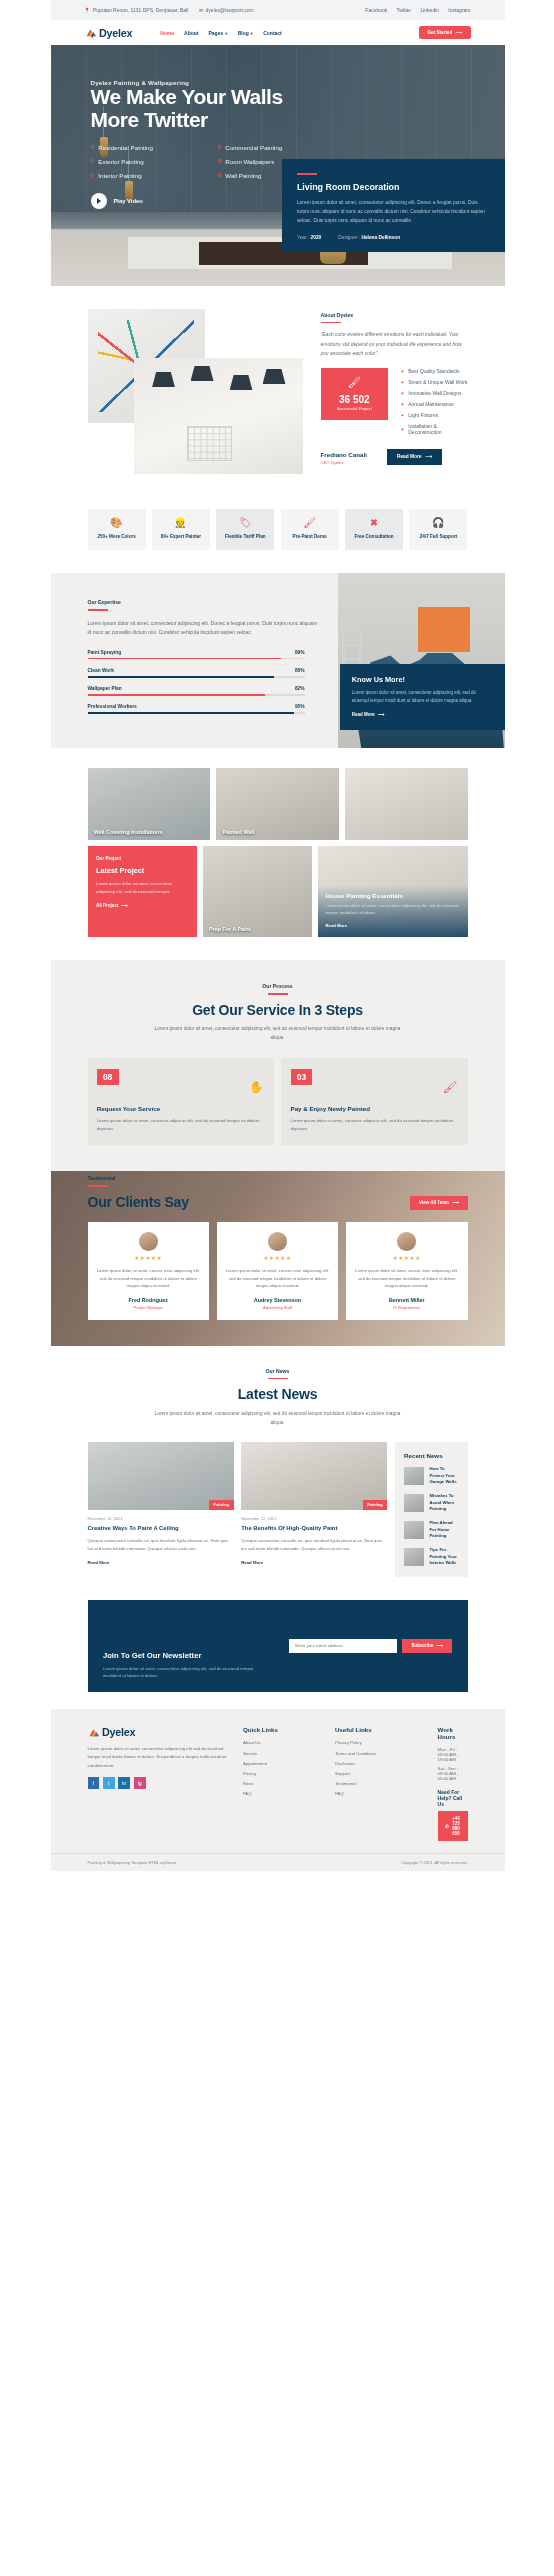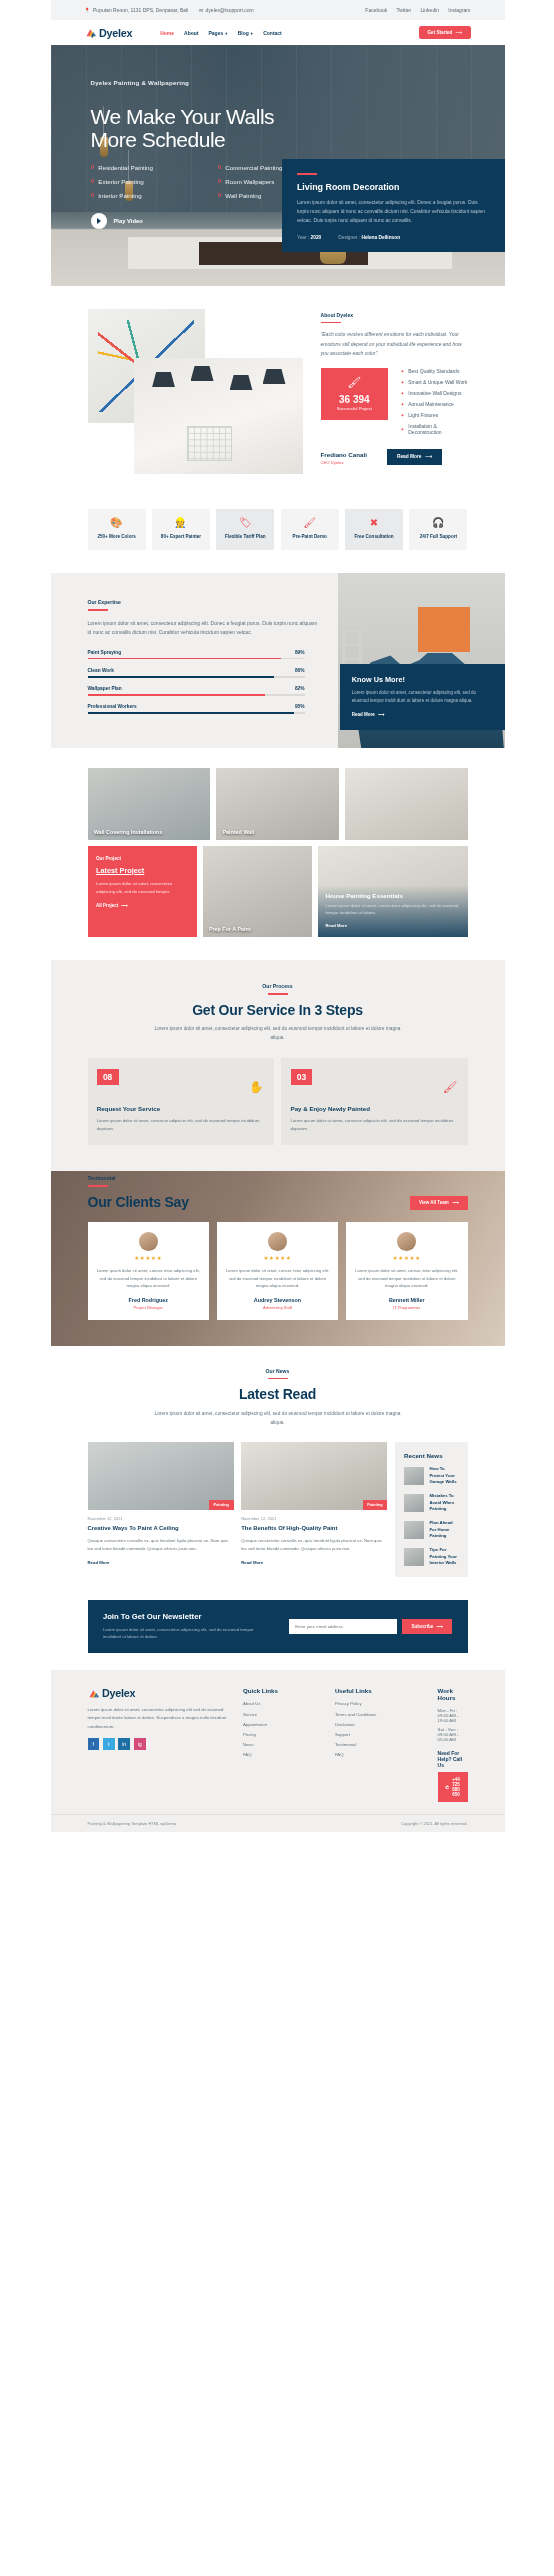--- a/index.html
+++ b/index.html
@@ -38,21 +38,21 @@
      background:linear-gradient(180deg,#5b6b72 0%,#7d8a8e 22%,#c9c7c0 24%,#d7d4cd 100%);}
   .hero-cab{position:absolute;left:77px;bottom:17px;width:324px;height:32px;background:#e7e5df;border-radius:1.5px;}
   .hero-cab:after{content:"";position:absolute;left:71px;top:4.6px;width:169px;height:23px;background:#3a2d26;}
   .hero-lamp{position:absolute;width:8.5px;height:20px;background:linear-gradient(180deg,#c8a060,#8a6a34);border-radius:1.5px 1.5px 3.9px 3.9px;}
   .hero-lamp:before{content:"";position:absolute;left:3.9px;top:-31px;width:0.8px;height:31px;background:rgba(255,255,255,.25);}
   .hero-plant{position:absolute;right:146px;bottom:26px;width:54px;height:66px;
      background:radial-gradient(ellipse at 50% 30%, #cdc6b4 0%, #b8b09c 45%, transparent 70%);}
   .hero-pot{position:absolute;right:159px;bottom:21.6px;width:26px;height:23px;background:linear-gradient(180deg,#c9a463,#9a7c41);border-radius:2.3px 2.3px 6.2px 6.2px;}
   .hero-inner { position:relative; padding:34px 0 0 40px; z-index:3; }
   .hero-sub { font-size:6.2px; font-weight:bold; color:#e8edf0; letter-spacing:0.2px; }
-  .hero-title { font-size:21px; line-height:1.08; font-weight:normal; color:#fff; margin-top:20px; letter-spacing:-0.5px; }
+  .hero-title { font-size:21px; line-height:1.08; font-weight:bold; color:#fff; margin-top:0; letter-spacing:-0.5px; }
   .hero-list { display:flex; flex-wrap:wrap; width:254px; margin-top:12.3px; }
   .hero-list li { list-style:none; width:50%; font-size:6.2px; color:#eef2f4; margin-bottom:7px; display:flex; align-items:center; gap:3.9px;}
   .dot-red{width:3.9px;height:3.9px;border-radius:50%;border:1.2px solid #ef4d55;display:inline-block;flex:none;}
   .play-row{display:flex;align-items:center;gap:7px;margin-top:7.7px;}
   .play-btn{width:16px;height:16px;border-radius:50%;background:#fff;display:flex;align-items:center;justify-content:center;}
   .play-btn i{width:0;height:0;border-left:4.6px solid #0c3a5b;border-top:3.1px solid transparent;border-bottom:3.1px solid transparent;margin-left:1.5px;}
   .play-label{font-size:5.8px;font-weight:bold;color:#fff;}
   .hero-card{position:absolute;right:0;top:114px;width:223px;background:#0c3a5b;padding:14px 15.4px 12.3px;z-index:4;}
   .hero-card .bar{width:20px;height:1.5px;background:#ef4d55;margin-bottom:7px;}
   .hero-card h3{font-size:8.9px;font-weight:bold;color:#fff;margin-bottom:6.2px;}
@@ -127,21 +127,21 @@
   
   .gal{padding:20px 37px 23px;display:flex;flex-direction:column;gap:6.2px;}
   .gal-row{display:flex;gap:6.2px;}
   .gtile{position:relative;height:72px;overflow:hidden;}
   .gtile .cap{position:absolute;left:6.2px;bottom:5.4px;font-size:5.4px;font-weight:bold;color:#fff;text-shadow:0 0.8px 2.3px rgba(0,0,0,.6);}
   .g1{flex:1;background:linear-gradient(160deg,#c9ccc8,#9aa3a5);}
   .g2{flex:1;background:linear-gradient(160deg,#d8d6cf,#b0aea6);}
   .g3{flex:1;background:linear-gradient(160deg,#e5e3dc,#c2c0b7);}
   .gal-row2 .gp{width:109px;background:#ef4d55;color:#fff;padding:9.2px 8.5px;height:91px;}
   .gal-row2 .gp .e{font-size:4.6px;font-weight:bold;}
-  .gal-row2 .gp h4{font-size:7.3px;font-weight:bold;margin-top:5.4px;text-decoration:underline;}
+  .gal-row2 .gp h4{font-size:7.3px;font-weight:bold;margin-top:5.4px;}
   .gal-row2 .gp p{font-size:4.3px;line-height:1.8;margin-top:5.4px;color:#ffe1e3;}
   .gal-row2 .gp .lk{font-size:4.5px;font-weight:bold;margin-top:7px;display:inline-flex;gap:3.1px;}
   .gtile.tall{height:91px;}
   .gcard-dark{position:relative;}
   .gcard-dark .ov{position:absolute;left:0;bottom:0;width:100%;padding:7px 7.7px;background:linear-gradient(180deg,transparent,rgba(12,58,91,.85));}
   .gcard-dark .ov h4{font-size:6.2px;font-weight:bold;color:#fff;}
   .gcard-dark .ov p{font-size:4.2px;line-height:1.7;color:#d5dee6;margin-top:3.1px;}
   .gcard-dark .ov .lk{font-size:4.2px;color:#fff;font-weight:bold;margin-top:4.6px;display:inline-block;}
 
   
@@ -183,21 +183,21 @@
   .npost .lk{font-size:4.3px;font-weight:bold;color:#0c3a5b;margin-top:6.2px;display:inline-block;}
   .recent{flex:1;background:#f1f0ee;padding:10px 9.2px;}
   .recent h4{font-size:6.2px;font-weight:bold;color:#0c3a5b;}
   .ritem{display:flex;gap:5.4px;margin-top:7.7px;align-items:center;}
   .ritem .th{width:20px;height:18.5px;flex:none;background:linear-gradient(150deg,#c6cac8,#9aa0a1);}
   .ritem .tt{font-size:4.3px;font-weight:bold;color:#0c3a5b;line-height:1.5;}
 
   
   .nl-wrap{padding:0 37px 17px;}
   .nl{background:#0c3a5b;padding:12.3px 15.4px;display:flex;align-items:center;}
-  .nl h3{font-size:7.7px;font-weight:bold;color:#fff;}
+  .nl h3{font-size:7.7px;font-weight:bold;color:#fff;margin-top:39px;}
   .nl p{font-size:4.3px;line-height:1.8;color:#a8bbc9;margin-top:4.6px;max-width:154px;}
   .nl-form{margin-left:auto;display:flex;gap:5.4px;align-items:center;}
   .nl-form input{width:108px;height:14.6px;border:none;background:#fff;font-size:4.3px;padding:0 6.2px;font-family:"Liberation Sans",sans-serif;}
   .nl-form button{background:#ef4d55;border:none;color:#fff;font-size:4.5px;font-weight:bold;height:14.6px;padding:0 9.2px;display:inline-flex;align-items:center;gap:3.1px;}
 
   
   .footer{background:#f1f0ee;padding:17px 37px 12.3px;display:flex;gap:14px;}
   .fcol{font-size:4.3px;color:#63737f;}
   .fcol.c1{width:145px;}
   .fcol h5{font-size:6.2px;font-weight:bold;color:#0c3a5b;margin-bottom:7px;}
@@ -280,21 +280,21 @@
     <div class="hero-cab"></div>
     <div class="hero-lamp" style="left:49px;top:92px;"></div>
     <div class="hero-lamp" style="left:74px;top:136px;"></div>
     <div class="hero-plant"></div>
     <div class="hero-pot"></div>
 
     <div class="hero-inner">
       <div class="hero-sub">Dyelex Painting &amp; Wallpapering</div>
       <h1 class="hero-title">
         <span>We Make Your Walls</span><br>
-        <span>More Schedule</span>
+        <span>More Twitter</span>
       </h1>
       <ul class="hero-list">
         <li>
             <i class="dot-red"></i>
             <span>Residential Painting</span>
           </li>
         <li>
             <i class="dot-red"></i>
             <span>Commercial Painting</span>
           </li>
@@ -345,21 +345,21 @@
       </div>
       <div class="grid-art"></div>
     </div>
     <div class="about-txt">
       <div class="eyebrow">About Dyelex</div>
       <div class="rule"></div>
       <p class="quote">"Each color evokes different emotions for each individual. Your emotions still depend on your individual life experience and how you associate each color".</p>
       <div class="about-row">
         <div class="stat">
           <div class="icn">🖌</div>
-          <div class="num">36 394</div>
+          <div class="num">36 502</div>
           <div class="lbl">Successful Project</div>
         </div>
         <ul class="chk">
           <li>
               <span>Best Quality Standards</span>
             </li>
           <li>
               <span>Smart &amp; Unique Wall Work</span>
             </li>
           <li>
@@ -562,21 +562,21 @@
         <p>Lorem ipsum dolor sit amet, consec tetur adipiscing elit, sed do eiusmod tempor incididunt ut labore et dolore magna aliqua eiusmod.</p>
         <div class="nm">Bennett Miller</div>
         <div class="rl">IT Programmer</div>
       </div>
     </div>
   </section>
 
   <section class="news">
     <div class="eyebrow center">Our News</div>
     <div class="rule center"></div>
-    <h2 class="sec" style="font-size:14px;">Latest Read</h2>
+    <h2 class="sec" style="font-size:14px;">Latest News</h2>
     <p class="intro">Lorem ipsum dolor sit amet, consectetur adipiscing elit, sed do eiusmod tempor incididunt ut labore et dolore magna aliqua.</p>
     <div class="news-grid">
       <div class="npost">
         <div class="ph">
             <span class="tag">Painting</span>
           </div>
         <div class="dt">November 12, 2021</div>
         <h4>Creative Ways To Paint A Ceiling</h4>
         <p>Quisque consectetur convallis ex, quis tincidunt ligula placerat ve. Nam quis leo sed tortor blandit commodo. Quisque ultrices justo non.</p>
         <a href="#" class="lk" style="text-decoration:none"><span>Read More</span></a>

